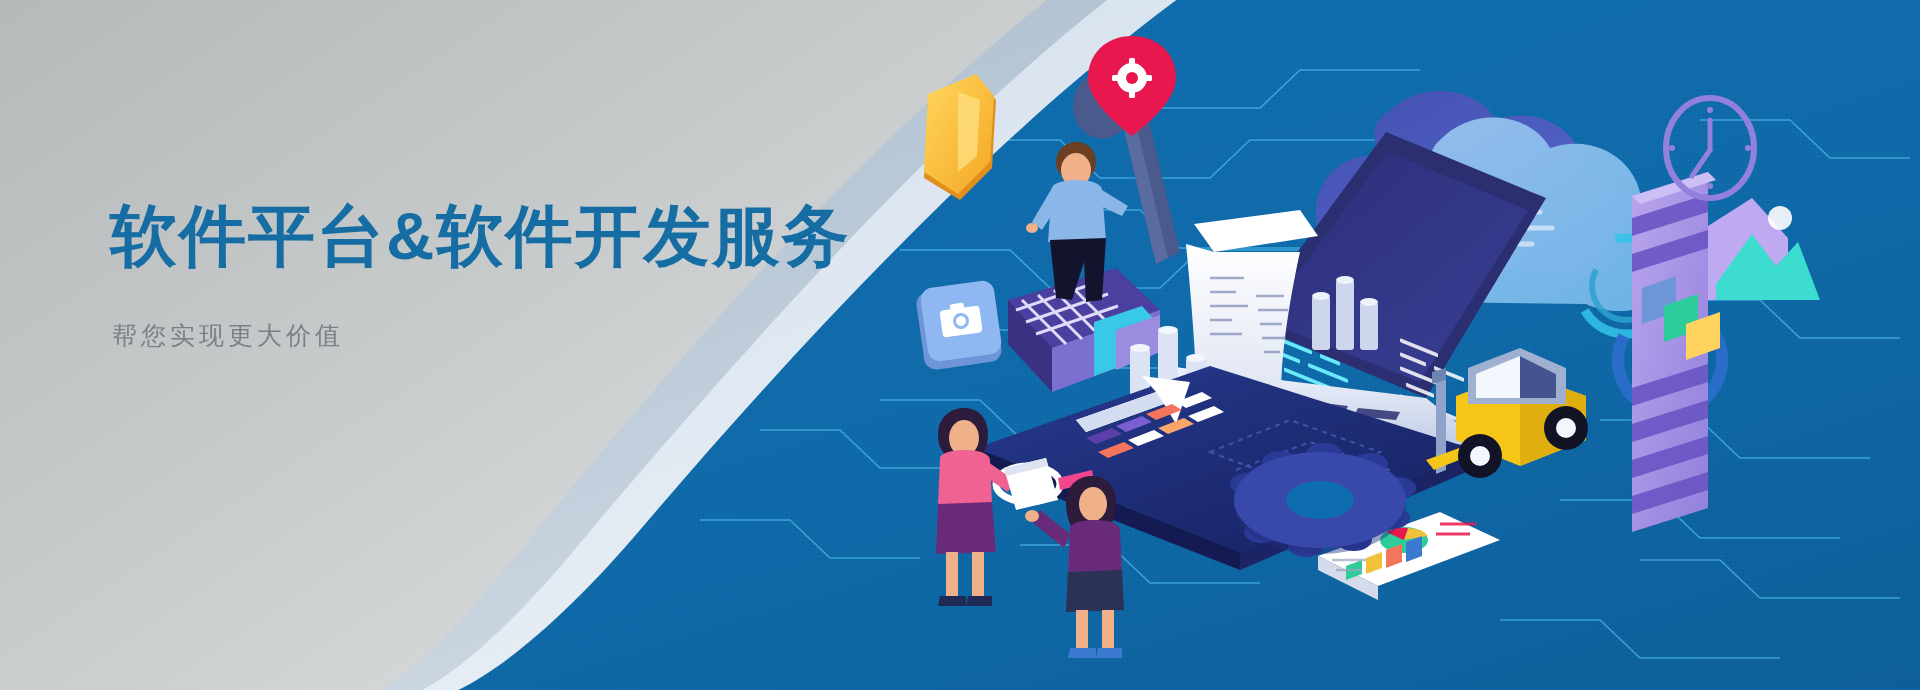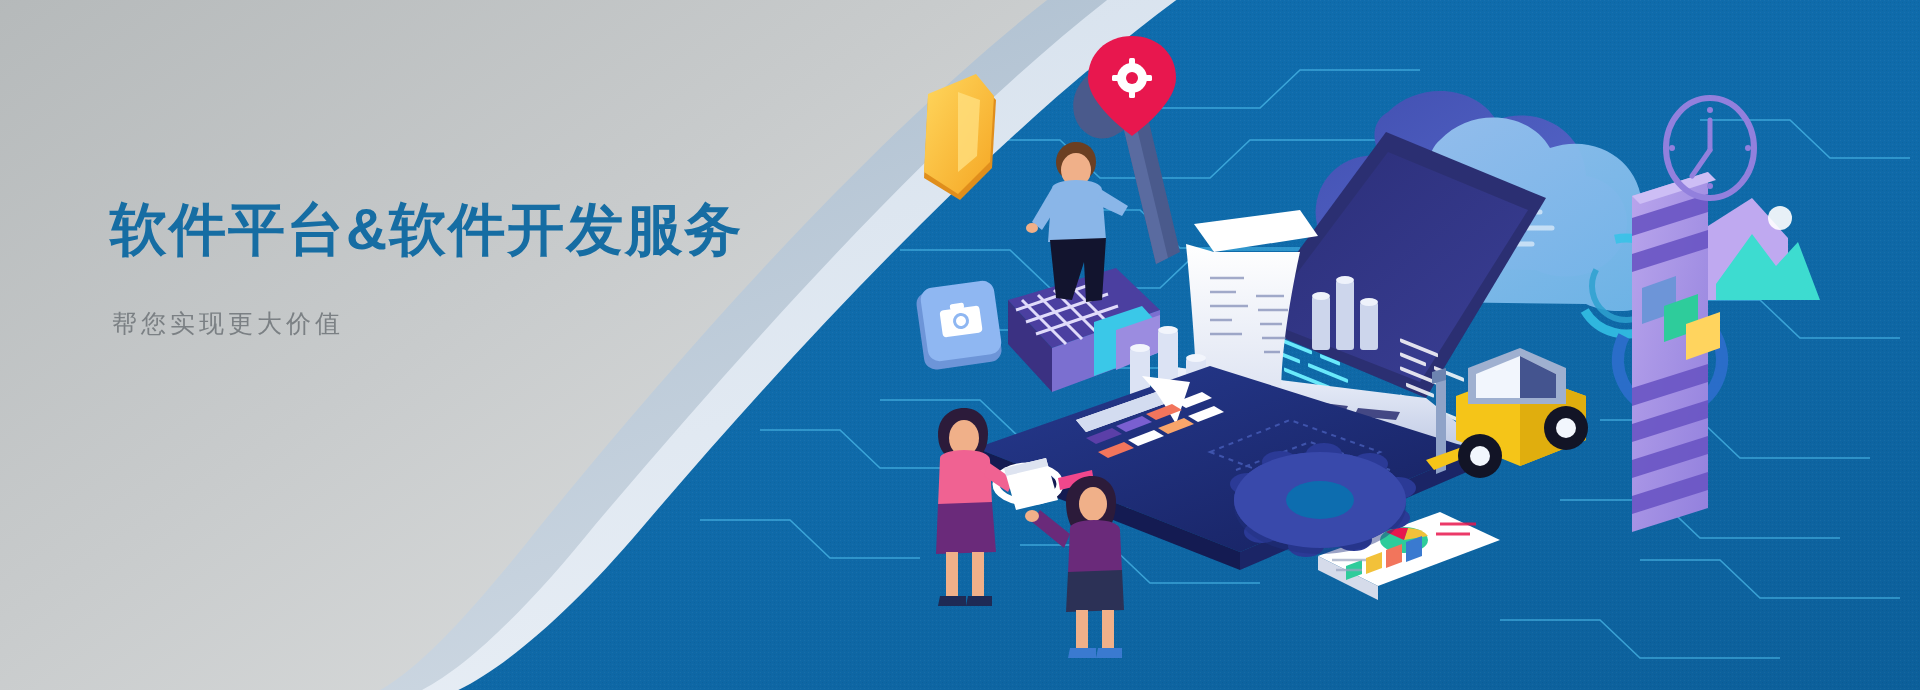--- a/index.html
+++ b/index.html
@@ -8,21 +8,21 @@
     position:relative;width:1920px;height:690px;overflow:hidden;
     font-family:"Liberation Sans","DejaVu Sans",sans-serif;
     background:#0d6daf;
   }
   .bg-svg{position:absolute;inset:0;width:1920px;height:690px;display:block;}
   .illus{position:absolute;left:880px;top:0;width:1040px;height:690px;display:block;}
   .copy{
     position:absolute;left:110px;top:196px;width:700px;z-index:5;
   }
   .headline{
-    font-size:57px;line-height:1.18;font-weight:700;color:#166da3;
+    font-size:67px;line-height:1.18;font-weight:700;color:#166da3;
     letter-spacing:2px;margin:0;white-space:nowrap;
   }
   .subhead{
     margin:44px 0 16px 2px;font-size:25px;line-height:1.3;color:#7b8084;
     letter-spacing:4px;font-weight:400;
   }
 </style>
 </head>
 <body>
 

